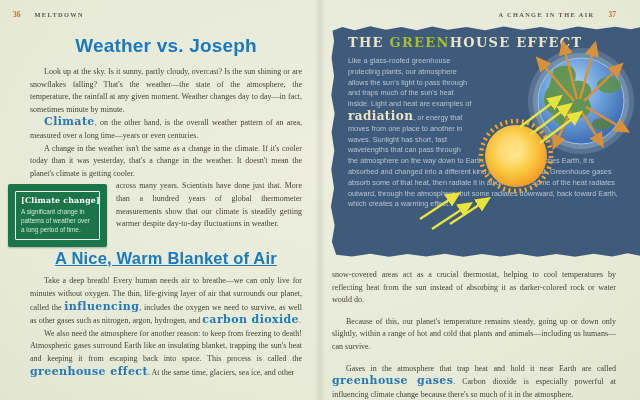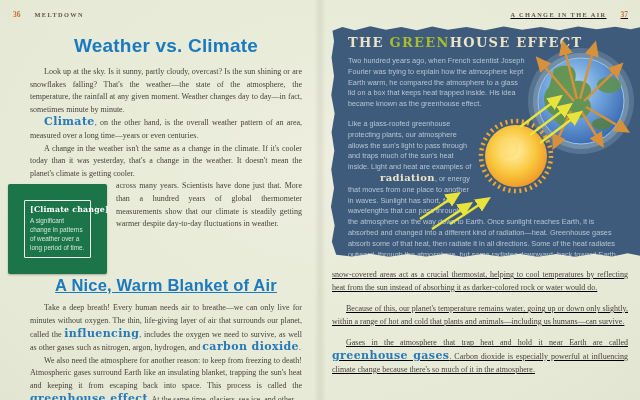--- a/index.html
+++ b/index.html
@@ -12,21 +12,21 @@
     background-image: radial-gradient(ellipse at 50% 40%, #edeede 0%, #e7ead7 70%, #e2e5d2 100%);
   }
   .gutter {
     position:absolute; left:314px; top:0; width:12px; height:400px;
     background:linear-gradient(90deg, rgba(90,90,70,0) 0%, rgba(90,90,70,0.10) 50%, rgba(90,90,70,0) 100%);
     pointer-events:none;
   }
 
   .page { position:absolute; top:0; height:292px; width:320px; }
   .page.left  { left:0;  padding:10px 18px 0 30px; }
-  .page.right { left:320px; padding:10px 12px 0 12px;text-decoration:underline; }
+  .page.right { left:320px; padding:10px 24px 0 12px; }
 
   
   .pg-header { display:flex; align-items:baseline; font-family:"Liberation Serif", serif; height:12px; margin-bottom:2px; }
   .pg-header.right-side { justify-content:flex-end; }
   .folio { font-weight:bold; font-size:7.5px; color:#c2702c; }
   .running-head { font-size:6.3px; font-weight:bold; letter-spacing:1.4px; color:#5f564a; }
   .page.left .running-head { margin-left:14px; }
   .page.right .running-head { margin-right:14px; }
   .page.left .folio { margin-left:-17px; }
 
@@ -44,21 +44,21 @@
   }
   .para.indent { text-indent:14px; }
   .kw {
     font-family:"DejaVu Serif", serif; font-weight:bold; color:#2779b8;
     font-size:11px; letter-spacing:0.4px; line-height:1;
   }
 
   
   .defbox {
     float:left; width:99px; margin:4px 9px 2px -22px;
-    background:#1b7549; padding:16px; border-radius:2px;
+    background:#1b7549; padding:7px; border-radius:2px;
     box-shadow:0 1px 2px rgba(40,60,40,0.35);
   }
   .defbox-inner { border:1px solid rgba(255,255,255,0.92); padding:4px 5px 5px 5px; border-radius:1px; }
   .defterm {
     font-family:"DejaVu Serif", serif; font-weight:bold; font-size:7.8px;
     color:#ffffff; letter-spacing:0.2px; margin-bottom:2px; white-space:nowrap;
   }
   .deftext { font-family:"Liberation Sans", sans-serif; font-size:6.4px; line-height:9px; color:#cfe6d8; }
 
   
@@ -84,39 +84,39 @@
   }
   .fb-title .green { color:#a8bd2f;margin-top:42px; }
   .fb-p {
     font-family:"Liberation Sans", sans-serif; font-size:7.3px; line-height:10.8px;
     color:#b5c5d2; text-align:left;
   }
   .fb-p1 { margin-right:100px; margin-bottom:9px; }
   .ill-spacer { float:right; width:153px; height:94px; }
   .kw-light {
     font-family:"DejaVu Serif", serif; font-weight:bold; color:#ece4c6;
-    font-size:10px; letter-spacing:0.4px; line-height:1;margin-left:32px;
+    font-size:12px; letter-spacing:0.4px; line-height:1;
   }
   .fb-art { position:absolute; left:86px; top:2px; width:224px; height:214px; pointer-events:none; z-index:2; }
 
   .rp-body { margin-top:247px; }
   .rp-body .para { margin-bottom:0.5px;margin-top:9px; }
 </style>
 </head>
 <body>
 
 <div class="spread">
 
   <div class="page left">
     <div class="pg-header">
       <span class="folio">36</span>
       <span class="running-head">MELTDOWN</span>
     </div>
 
-    <h1>Weather vs. Climate</h1>
+    <h1>Weather vs. Joseph</h1>
 
     <div class="para indent">Look up at the sky. Is it sunny, partly cloudy, overcast? Is the sun shining or are snowflakes falling? That's the weather—the state of the atmosphere, the temperature, the rainfall at any given moment. Weather changes day to day—in fact, sometimes minute by minute.</div>
 
     <div class="para indent">
       <span class="kw">Climate</span><span>, on the other hand, is the overall weather pattern of an area, measured over a long time—years or even centuries.</span>
     </div>
 
     <div class="para indent">A change in the weather isn't the same as a change in the climate. If it's cooler today than it was yesterday, that's a change in the weather. It doesn't mean the planet's climate is getting cooler.</div>
 
 
@@ -145,21 +145,20 @@
     <div class="pg-header right-side">
       <span class="running-head">A CHANGE IN THE AIR</span>
       <span class="folio">37</span>
     </div>
 
     <div class="featurebox">
       <div class="fb-inner">
         <div class="fb-title">
           <span>THE </span><span class="green">GREEN</span><span>HOUSE EFFECT</span>
         </div>
-        <div class="fb-p fb-p1">Two hundred years ago, when French scientist Joseph Fourier was trying to explain how the atmosphere kept Earth warm, he compared the atmosphere to a glass lid on a box that keeps heat trapped inside. His idea became known as the greenhouse effect.</div>
         <div class="fb-p">
           <span class="ill-spacer"></span>
           <span>Like a glass-roofed greenhouse protecting plants, our atmosphere allows the sun's light to pass through and traps much of the sun's heat inside. Light and heat are examples of </span><span class="kw-light">radiation</span><span>, or energy that moves from one place to another in waves. Sunlight has short, fast wavelengths that can pass through the atmosphere on the way down to Earth. Once sunlight reaches Earth, it is absorbed and changed into a different kind of radiation—heat. Greenhouse gases absorb some of that heat, then radiate it in all directions. Some of the heat radiates outward, through the atmosphere, but some radiates downward, back toward Earth, which creates a warming effect.</span>
         </div>
       </div>
 
       <svg class="fb-art" viewBox="0 0 224 214">
         <defs>
           <radialGradient id="earthg" cx="40%" cy="35%" r="75%">
             <stop offset="0%" stop-color="#b8dcf4"></stop>
@@ -210,21 +209,21 @@
           <line x1="124" y1="116" x2="164" y2="86"></line>
           <line x1="4" y1="192" x2="42" y2="167"></line>
           <line x1="16" y1="202" x2="54" y2="177"></line>
           <line x1="34" y1="197" x2="72" y2="172"></line>
         </g>
       </svg>
     </div>
 
     <div class="rp-body">
       <div class="para">snow-covered areas act as a crucial thermostat, helping to cool temperatures by reflecting heat from the sun instead of absorbing it as darker-colored rock or water would do.</div>
-      <div class="para indent">Because of this, our planet's temperature remains water, going up or down only slightly, within a range of hot and cold that plants and animals—including us humans—can survive.</div>
+      <div class="para indent">Because of this, our planet's temperature remains steady, going up or down only slightly, within a range of hot and cold that plants and animals—including us humans—can survive.</div>
       <div class="para indent">
         <span>Gases in the atmosphere that trap heat and hold it near Earth are called </span><span class="kw">greenhouse gases</span><span>. Carbon dioxide is especially powerful at influencing climate change because there's so much of it in the atmosphere.</span>
       </div>
     </div>
   </div>
 
   <div class="gutter"></div>
 </div>
 
 </body></html>

